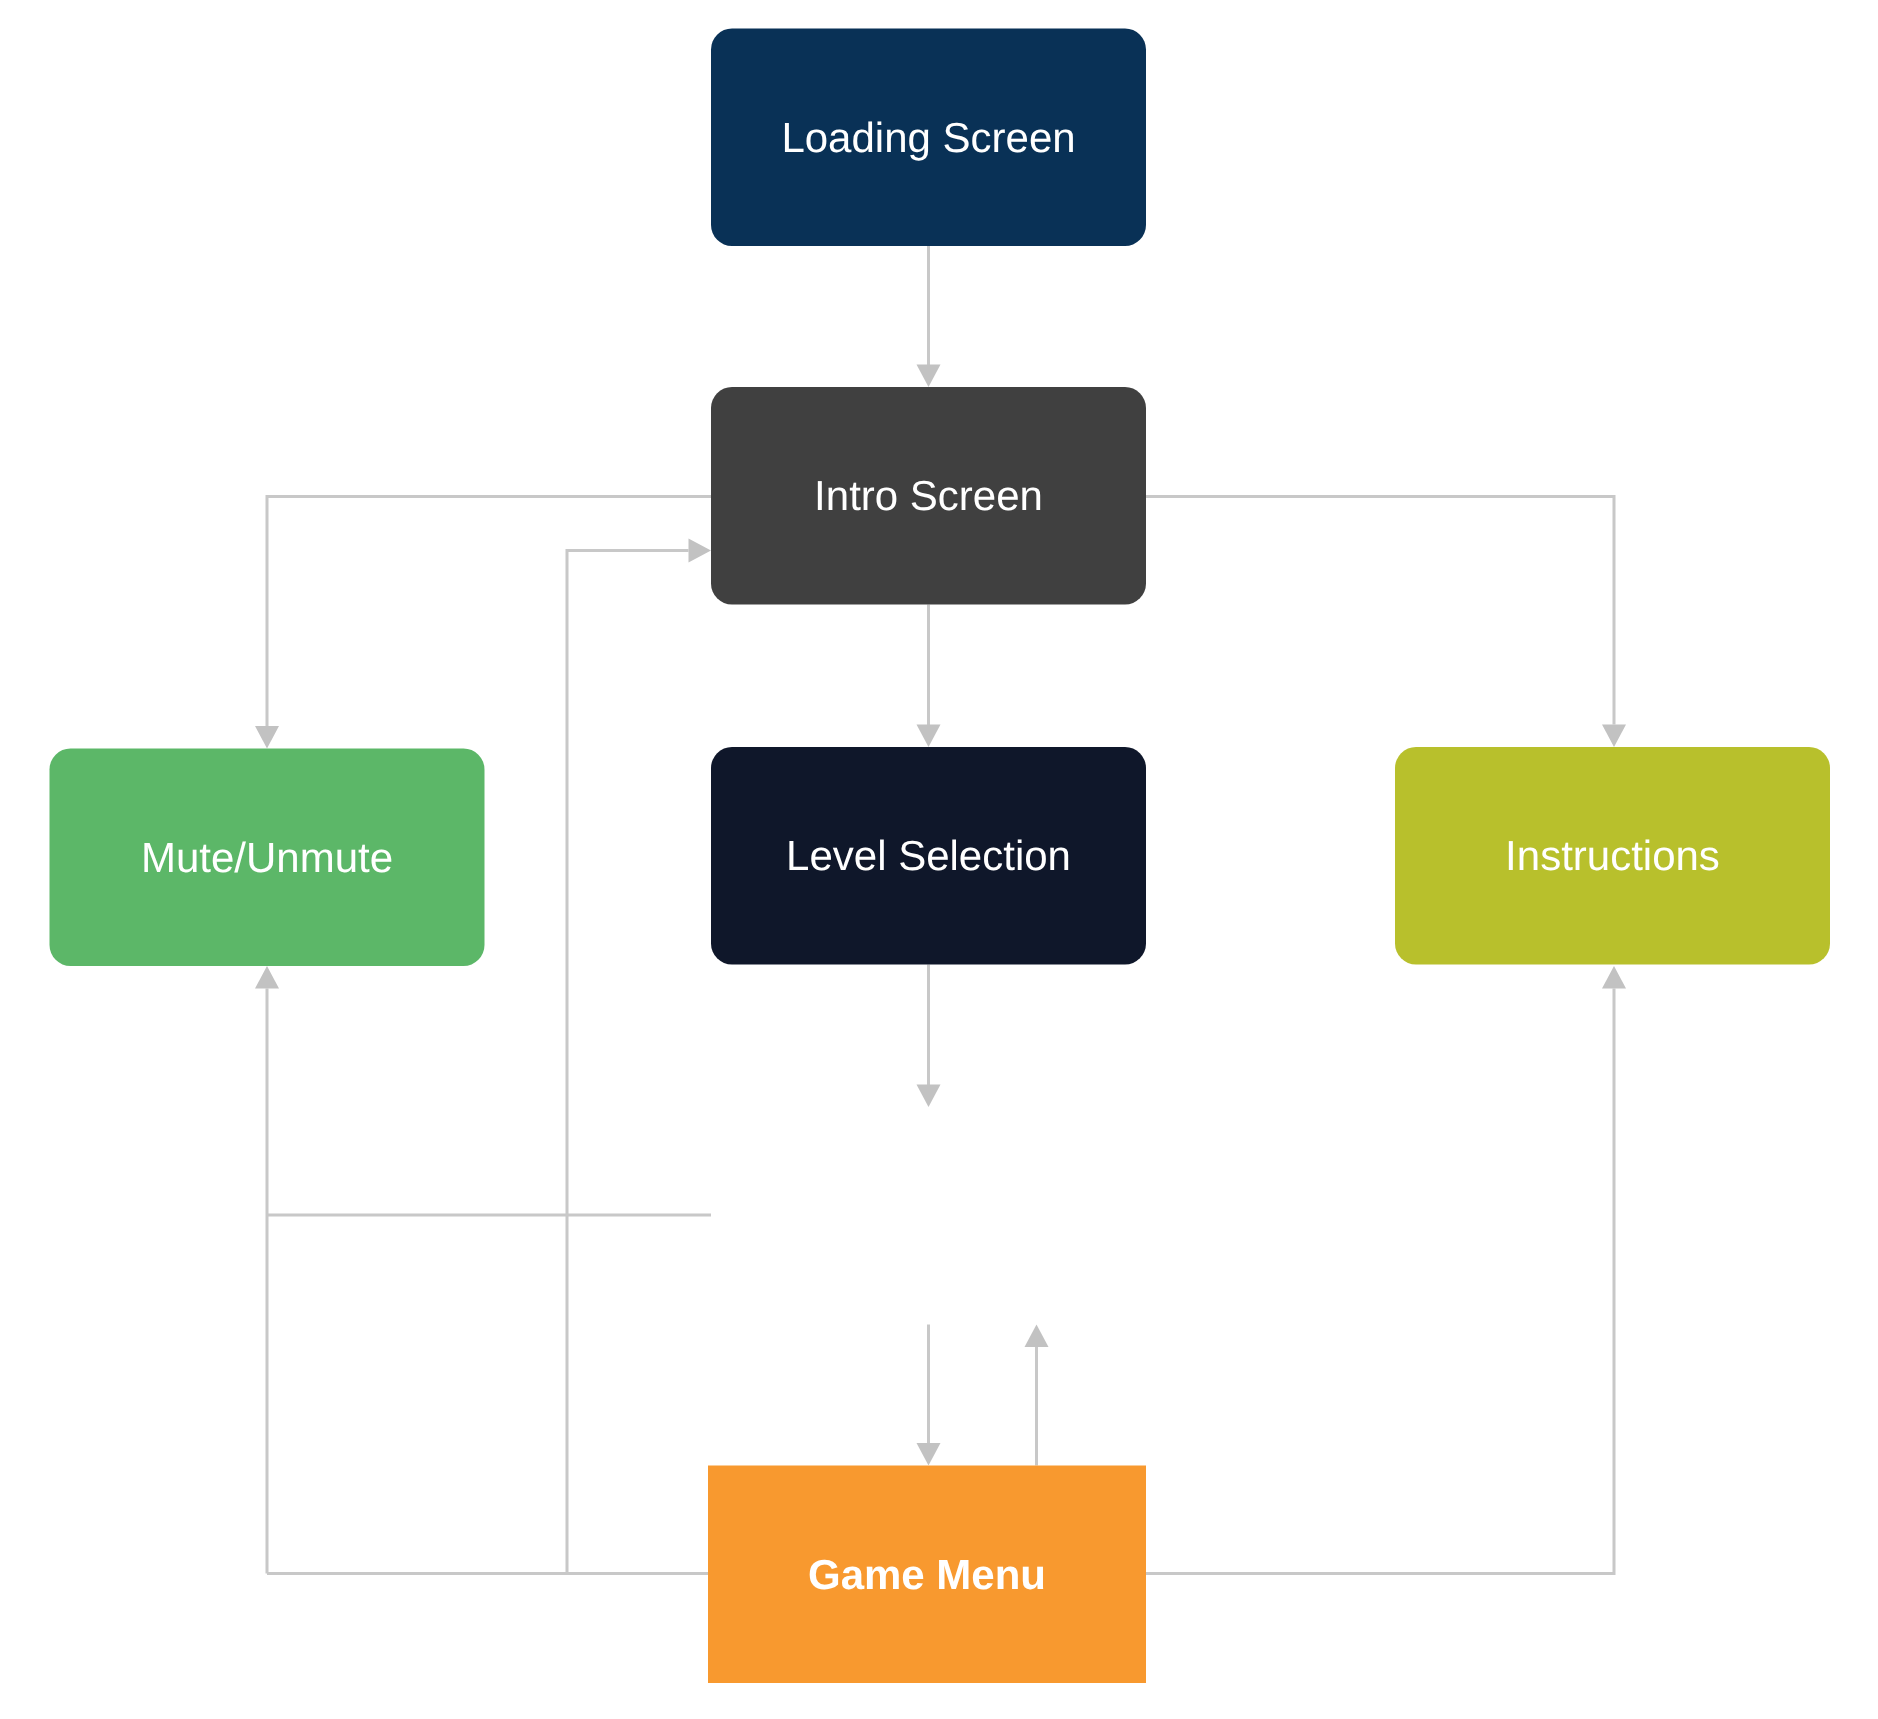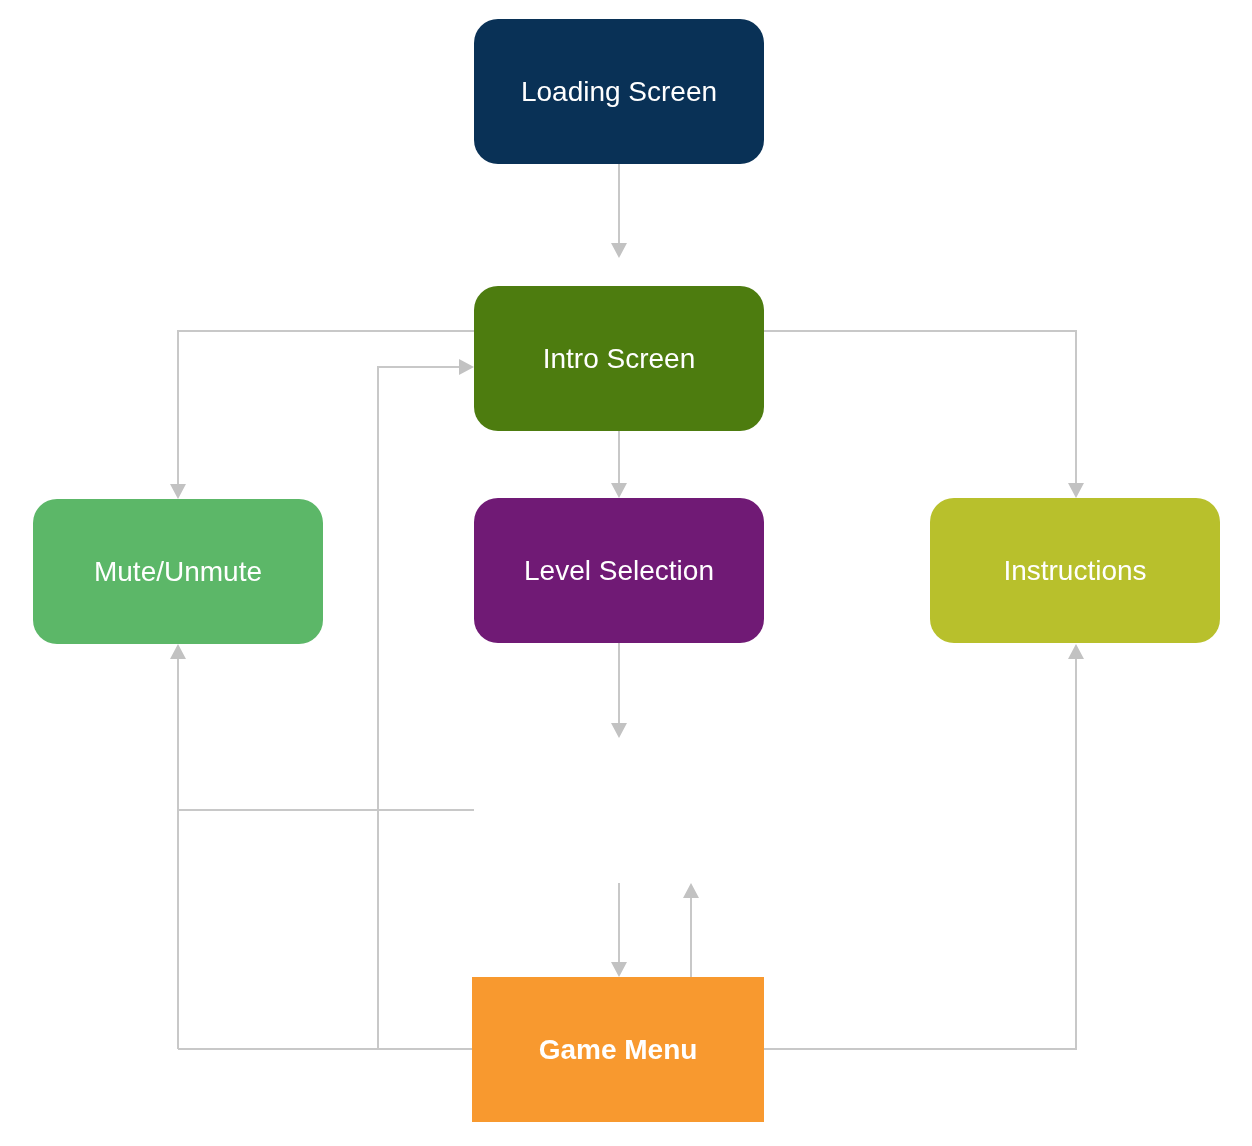--- a/index.html
+++ b/index.html
@@ -32,21 +32,21 @@
   .connectors polygon {
     fill: #c2c2c2;
     stroke: none;
   }
   .node {
     position: absolute;
     z-index: 2;
     display: flex;
     align-items: center;
     justify-content: center;
-    border-radius: 24px;
+    border-radius: 14px;
     box-sizing: border-box;
   }
   .node .node-label {
     color: #ffffff;
     font-size: 28px;
     line-height: 1.2;
     text-align: center;
     white-space: nowrap;
   }
   .node-loading      { left: 474px; top: 19px;  width: 290px; height: 145px; }
@@ -120,25 +120,25 @@
     <g>
       <polyline points="764,1049 1076,1049 1076,659"></polyline>
       <polygon points="1068,659 1084,659 1076,644"></polygon>
     </g>
   </svg>
 
   <div class="node node-loading" style="background-color: rgb(9, 49, 86);">
     <span class="node-label">Loading Screen</span>
   </div>
 
-  <div class="node node-intro" style="background-color: #4d7c0f; margin-top: 28px;">
+  <div class="node node-intro" style="background-color: #404040;">
     <span class="node-label">Intro Screen</span>
   </div>
 
-  <div class="node node-level" style="background-color: #701a75;">
+  <div class="node node-level" style="background-color: #0f172a;">
     <span class="node-label">Level Selection</span>
   </div>
 
   <div class="node node-instructions" style="background-color: rgb(184, 192, 44);">
     <span class="node-label">Instructions</span>
   </div>
 
   <div class="node node-mute" style="background-color: rgb(92, 183, 104);">
     <span class="node-label">Mute/Unmute</span>
   </div>

